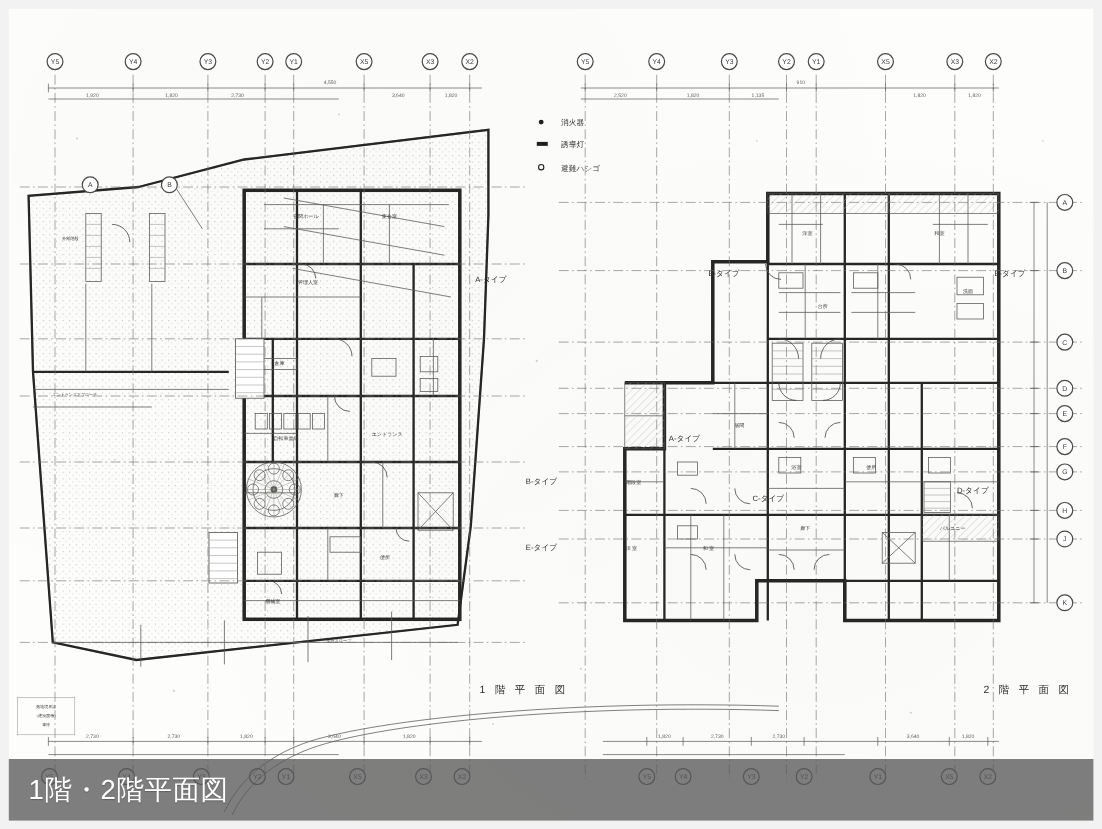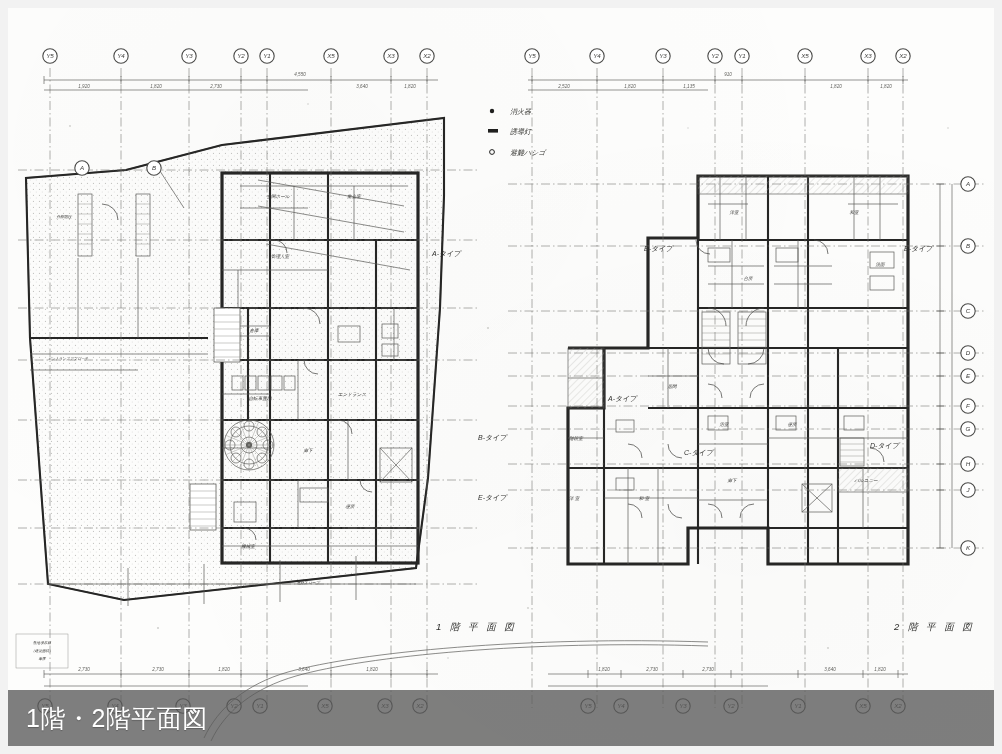--- a/index.html
+++ b/index.html
@@ -14,21 +14,20 @@
     background:#f2f2f2;
     overflow:hidden;
   }
   
   #sheet{
     position:absolute;
     left:8px;top:8px;
     width:986px;height:738px;
     background:#fdfdfc;
     overflow:hidden;
-    font-style:italic;
   }
   #paper{
     position:absolute;inset:0;
     background:
       radial-gradient(ellipse at 30% 20%, rgba(0,0,0,0.012), rgba(0,0,0,0) 60%),
       radial-gradient(ellipse at 75% 70%, rgba(0,0,0,0.015), rgba(0,0,0,0) 60%),
       #fdfdfc;
   }
   svg#plan{position:absolute;left:0;top:0;width:986px;height:738px;display:block;}
 

